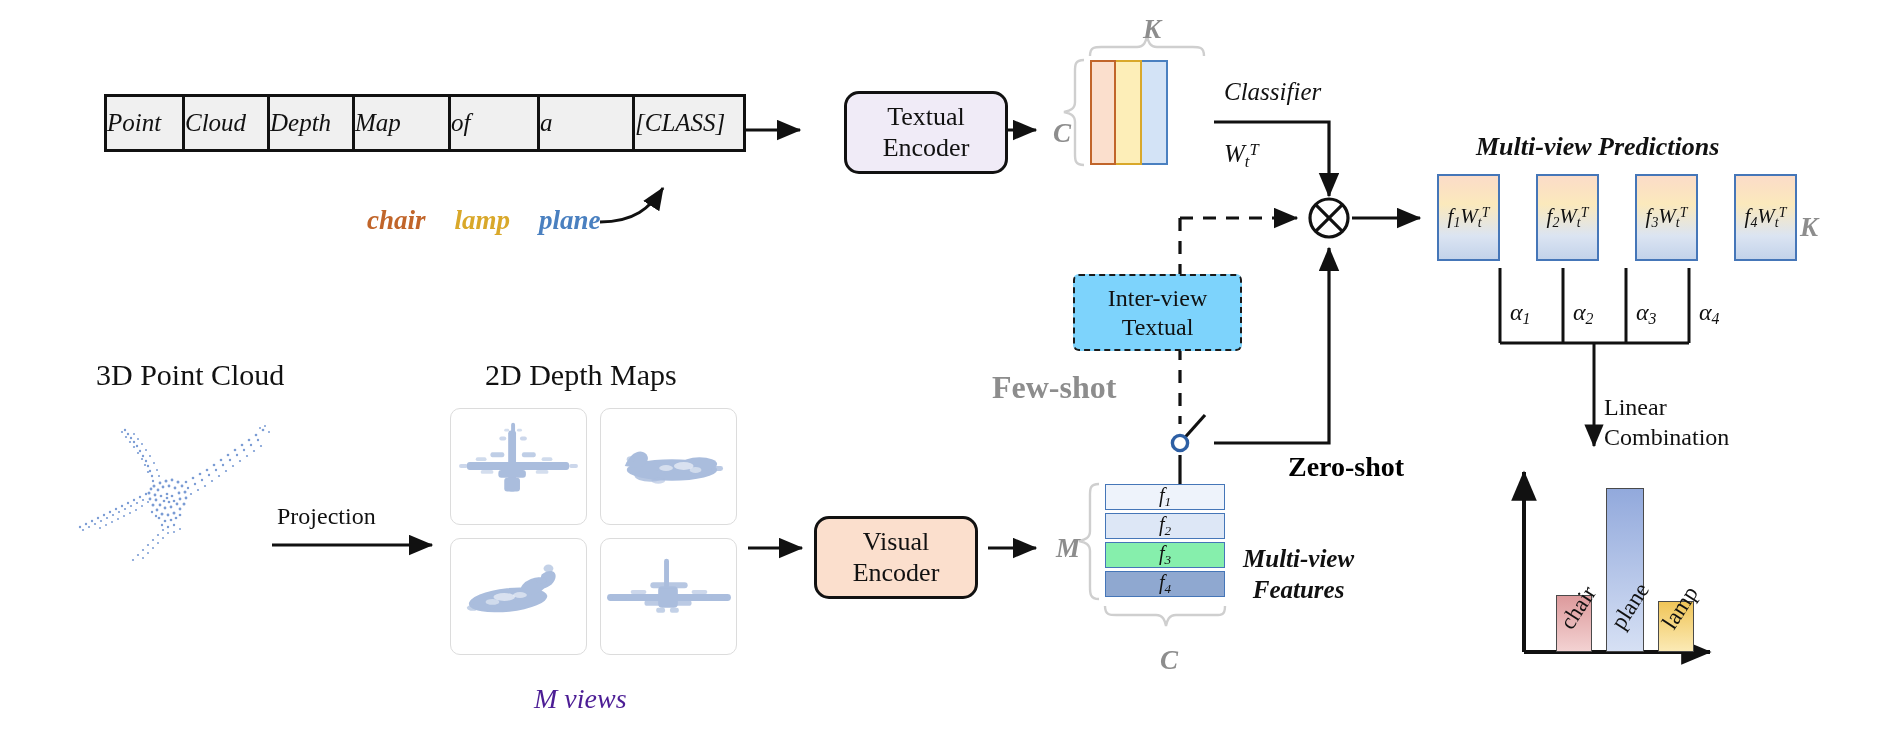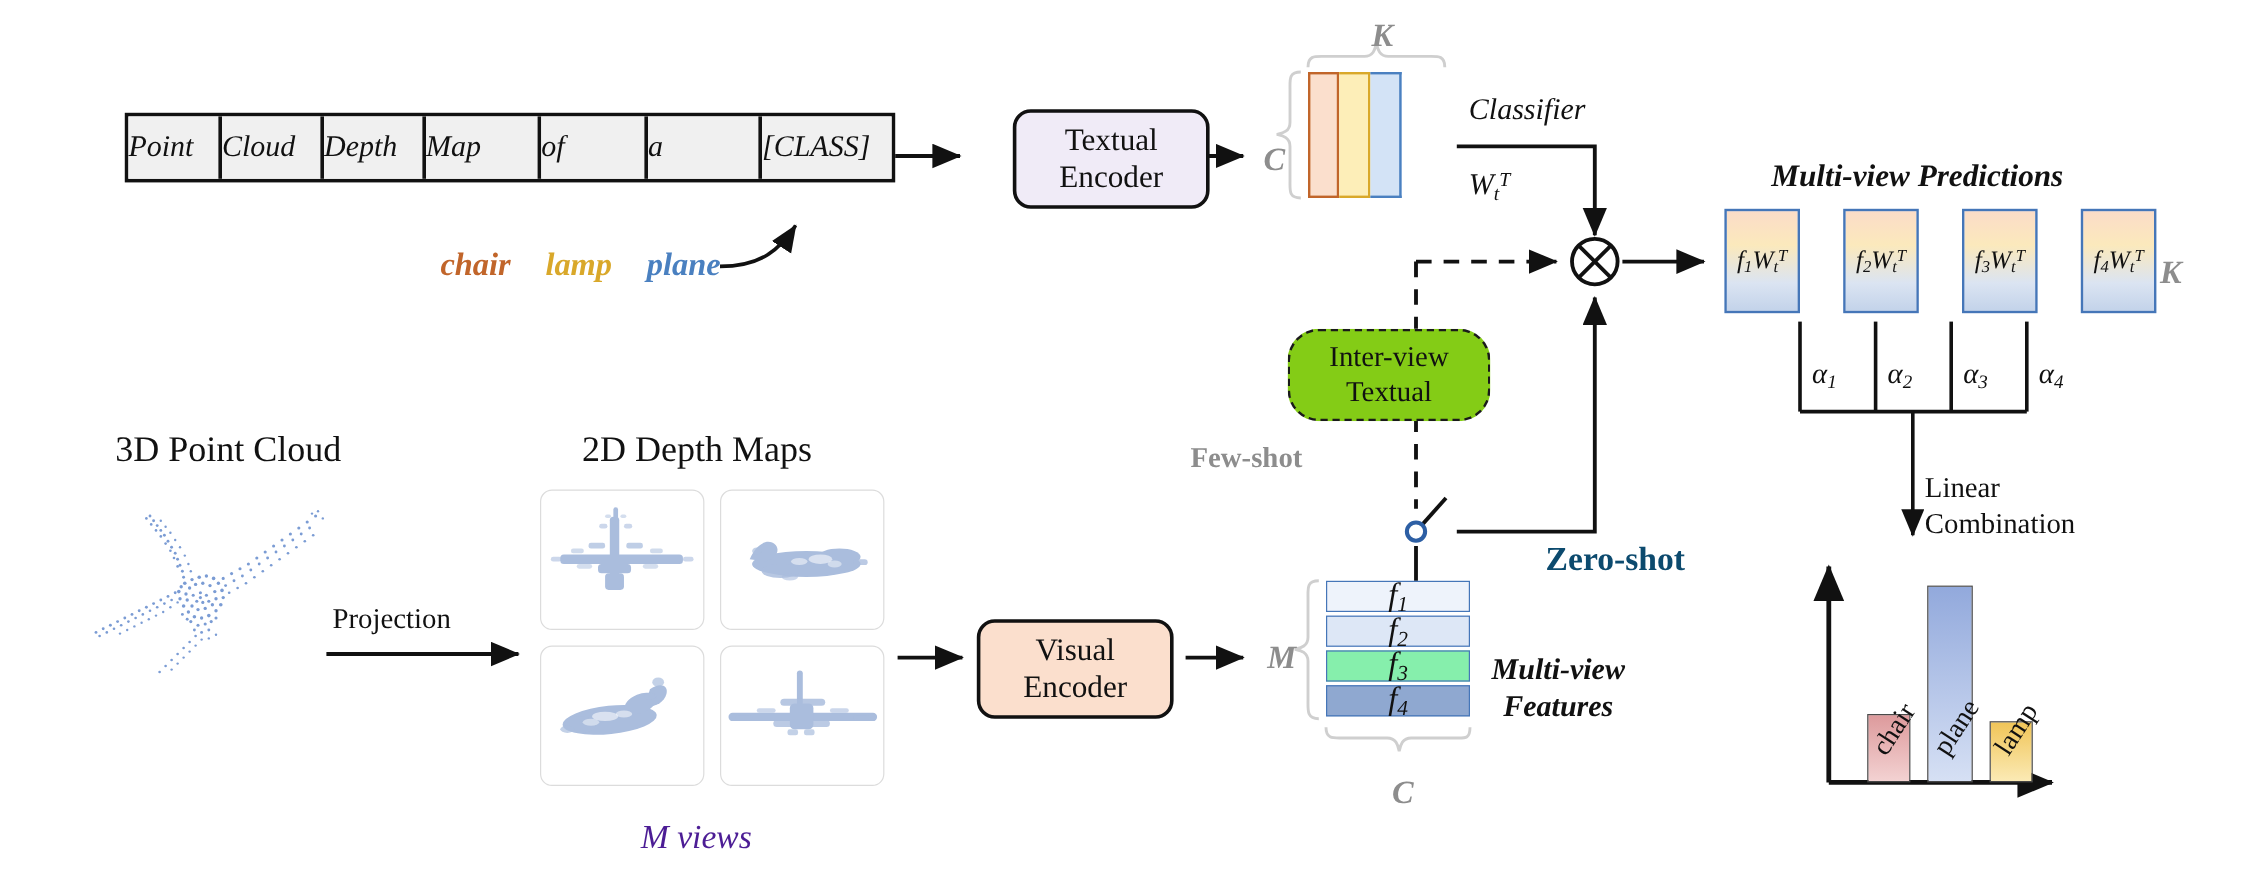--- a/index.html
+++ b/index.html
@@ -21,25 +21,25 @@
   
   #class-words{left:367px;top:205px;display:flex;gap:29px;font-size:27px;font-style:italic;font-weight:600;}
 
   
   .encoder{border:3px solid #111;border-radius:15px;text-align:center;
            font-size:26px;line-height:1.18;display:flex;align-items:center;justify-content:center;}
   #textual-encoder{left:814px;top:91px;width:158px;height:77px;background:#f0ebf7;margin-left:30px;}
   #visual-encoder{left:814px;top:516px;width:158px;height:77px;background:#fbdfcd;}
 
   
-  #inter-view-adapter{left:1073px;top:274px;width:165px;height:73px;background:#84cc16;
-      border:2.5px dashed #1a1a1a;border-radius:26px;text-align:center;font-size:24px;line-height:1.2;
+  #inter-view-adapter{left:1073px;top:274px;width:165px;height:73px;background:#7dd3fc;
+      border:2.5px dashed #1a1a1a;border-radius:6px;text-align:center;font-size:24px;line-height:1.2;
       display:flex;align-items:center;justify-content:center;}
-  #few-shot{left:992px;top:369px;font-size:24px;font-weight:700;color:#8d8d8d;}
-  #zero-shot{left:1288px;top:451px;font-size:28px;font-weight:700;color:#0c4a6e;}
+  #few-shot{left:992px;top:369px;font-size:32px;font-weight:700;color:#8d8d8d;}
+  #zero-shot{left:1288px;top:451px;font-size:28px;font-weight:700;color:#000000;}
   #m-views{left:534px;top:683px;font-size:28px;font-style:italic;color:#4c1d95;}
 
   
   #classifier-label{left:1224px;top:78px;font-size:25px;font-style:italic;}
   #wt-label{left:1224px;top:140px;font-size:25px;}
   #mvp-title{left:1476px;top:132px;font-size:26px;font-style:italic;font-weight:700;}
   #mvf-label{left:1243px;top:543px;font-size:25px;font-style:italic;font-weight:700;
              line-height:1.24;text-align:center;}
   #linear-comb{left:1604px;top:365px;font-size:24px;line-height:1.24;margin-top:28px;}
   #pc-title{left:96px;top:358px;font-size:30px;}
@@ -59,21 +59,21 @@
   #classifier-matrix .col{width:26px;height:105px;box-sizing:border-box;}
 
   
   .pred-box{width:63px;height:87px;box-sizing:border-box;border:2px solid #4576b8;
      background:linear-gradient(180deg,#fbdcc8 0%,#fbe9bc 34%,#dbe4f2 72%,#c3d3ea 100%);
      display:flex;align-items:center;justify-content:center;font-size:21px;}
 
   
   #feature-stack{left:1105px;top:484px;display:flex;flex-direction:column;gap:3px;}
   #feature-stack .frow{width:120px;height:26px;box-sizing:border-box;border:1.6px solid #4576b8;
-     display:flex;align-items:center;justify-content:center;font-size:27px;}
+     display:flex;align-items:center;justify-content:center;font-size:20px;}
 
   
   #depth-grid{left:450px;top:408px;display:grid;grid-template-columns:137px 137px;
               grid-template-rows:117px 117px;gap:13px;}
   .tile{border:1.5px solid #dcdcdc;border-radius:10px;background:#fff;position:relative;overflow:hidden;}
   .tile svg{position:absolute;left:0;top:0;width:100%;height:100%;}
 
   
   #point-cloud{left:68px;top:408px;width:220px;height:160px;}
 

